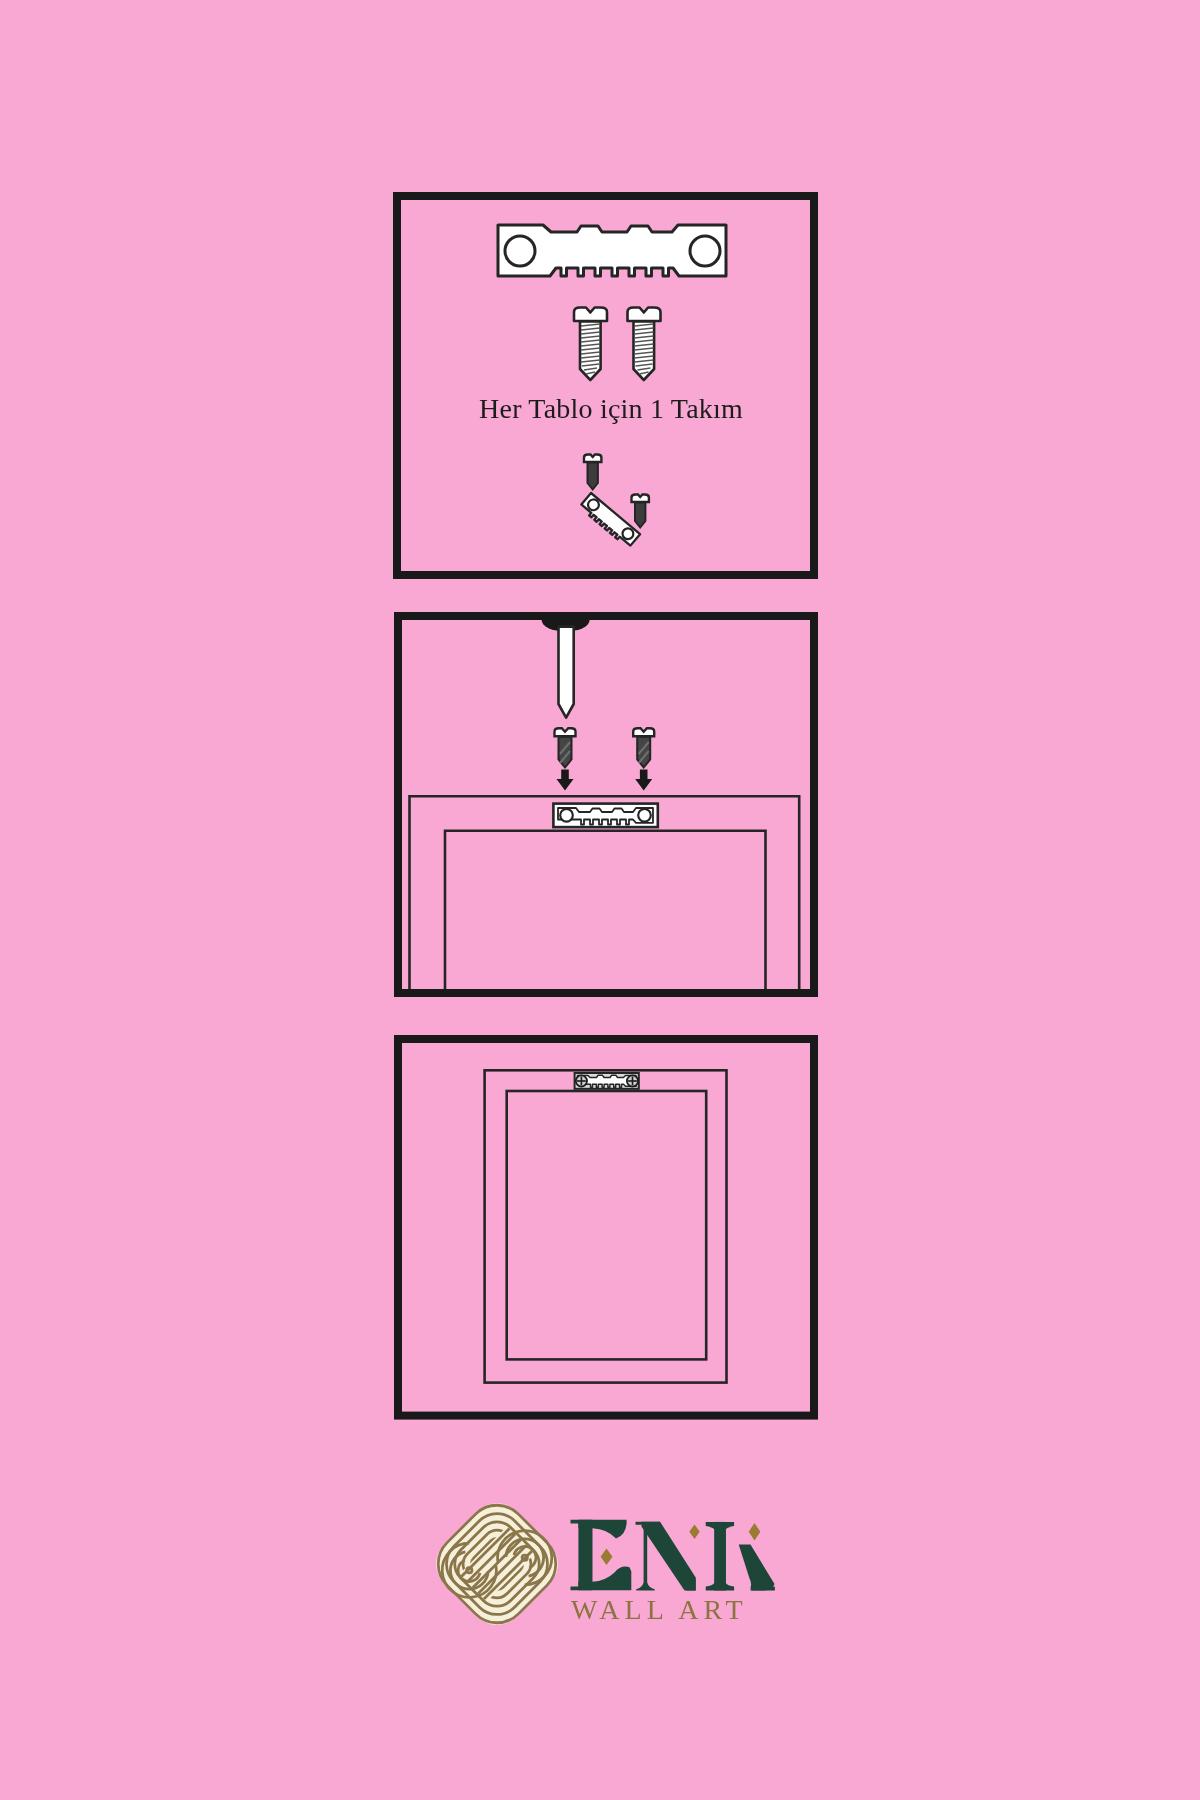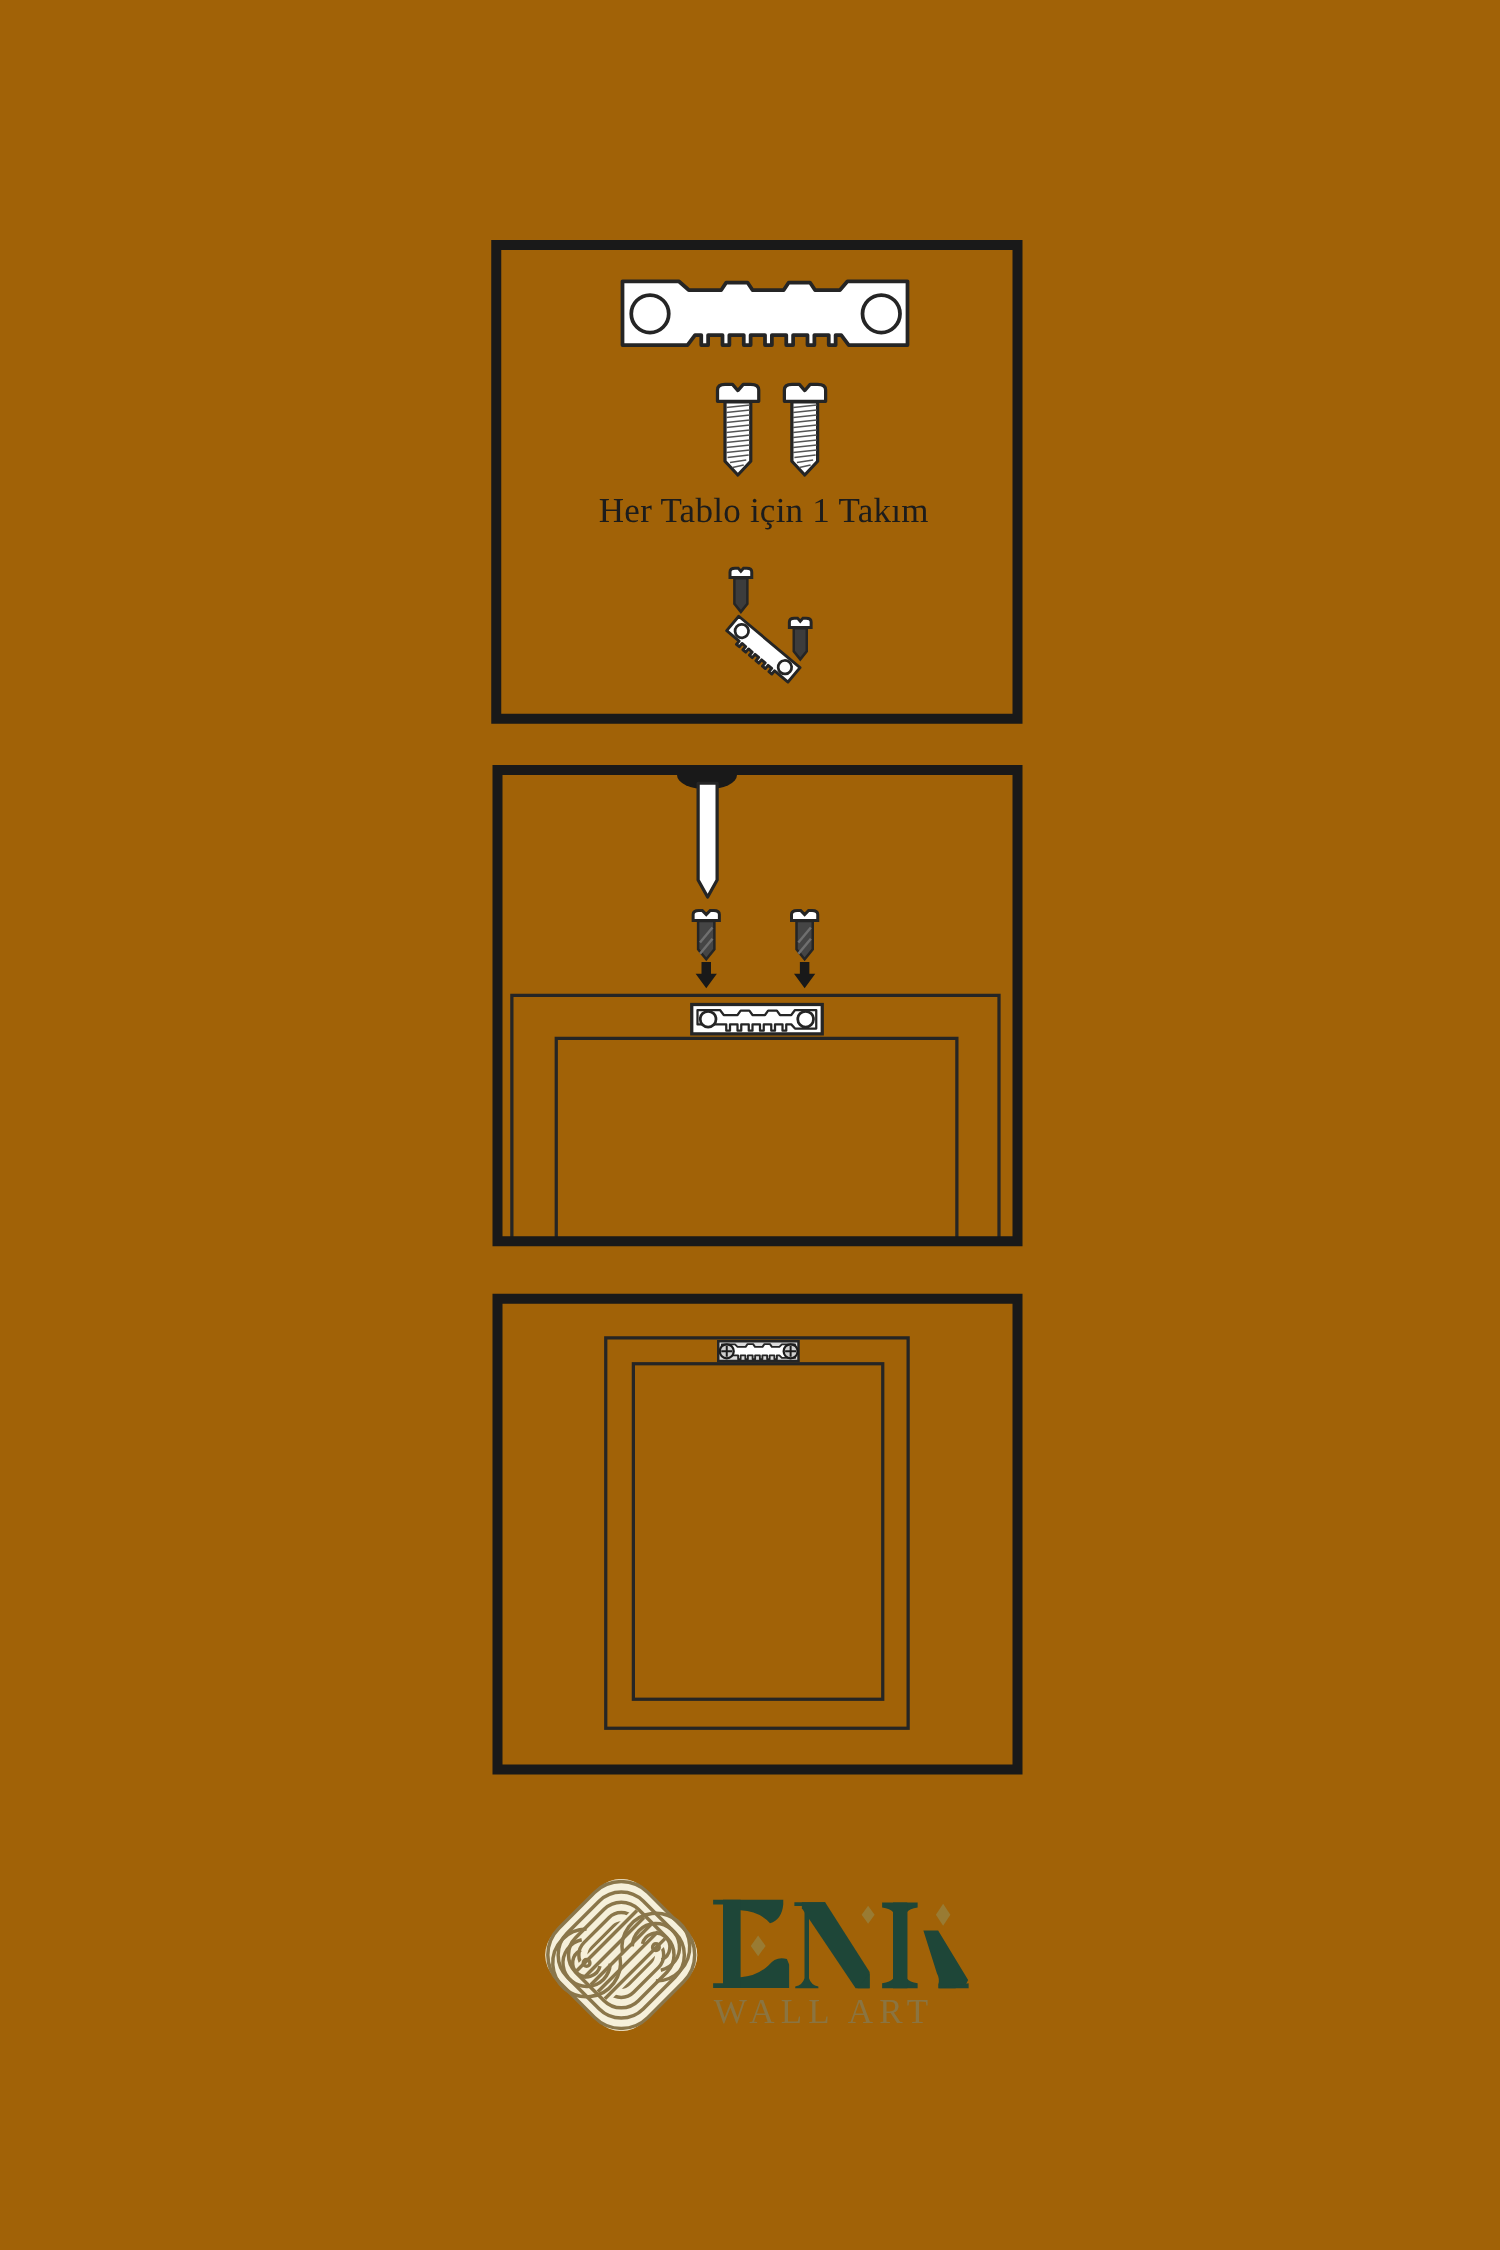--- a/index.html
+++ b/index.html
@@ -1,16 +1,16 @@
 <!DOCTYPE html>
 <html><head>
 <meta charset="utf-8">
 <style>
   html,body{margin:0;padding:0;background:#ffffff;}
-  #page{position:relative;width:1200px;height:1800px;background:#a16207;overflow:hidden;
+  #page{position:relative;width:1200px;height:1800px;background:#f9a8d4;overflow:hidden;
         font-family:"Liberation Sans", sans-serif;}
   svg{position:absolute;left:0;top:0;}
 </style>
 </head>
 <body>
 <div id="page">
 <svg width="1200" height="1800" viewBox="0 0 1200 1800">
 
 <rect x="397" y="196" width="417" height="379" fill="none" stroke="#191919" stroke-width="8"></rect>
 

